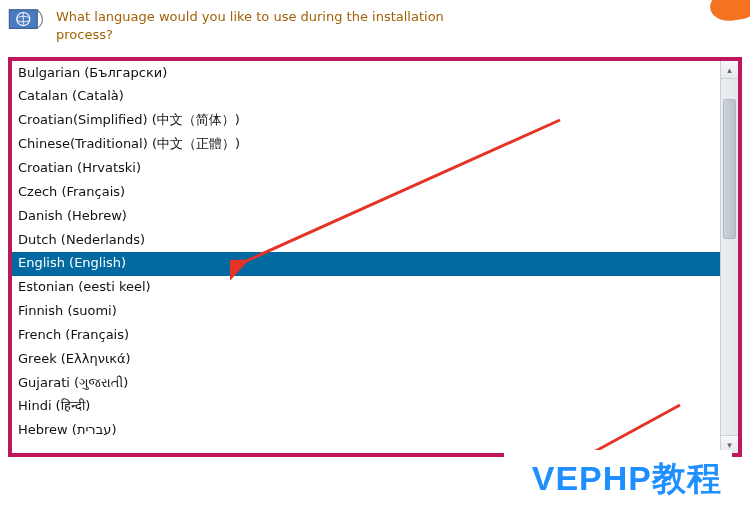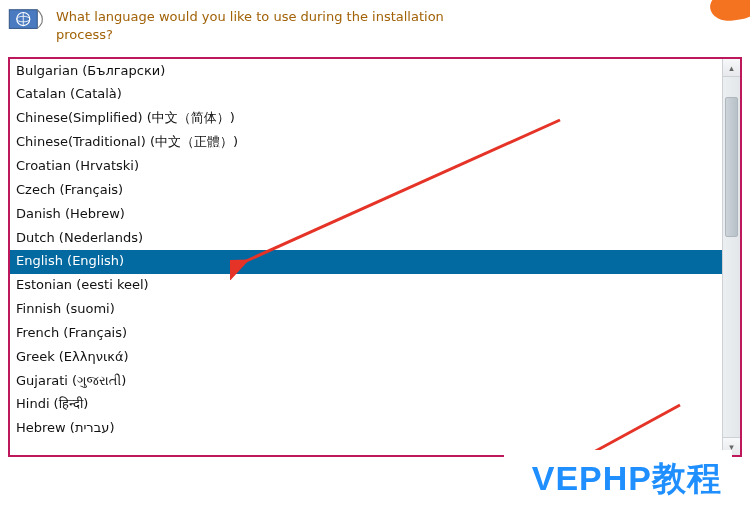--- a/index.html
+++ b/index.html
@@ -35,21 +35,21 @@
     flex: none;
   }
   .prompt {
     color: #a16207;
     line-height: 1.35;
     padding-top: 2px;
     max-width: 420px;
   }
   .listbox-wrapper {
     margin: 0 8px 0 8px;
-    border: 2px solid #be185d;
+    border: 4px solid #be185d;
     height: 400px;
     position: relative;
     background: #fff;
   }
   .listbox {
     position: absolute;
     inset: 0 18px 0 0;
     overflow: hidden;
   }
   .item {
@@ -127,21 +127,21 @@
       <path d="M31 4 Q38 10 36 18 Q34 22 31 24" fill="none" stroke="#7a7a7a" stroke-width="1.2"></path>
     </svg>
   </span>
   <div class="prompt">What language would you like to use during the installation process?</div>
 </div>
 
 <div class="listbox-wrapper">
   <div class="listbox" id="lang-list">
       <div class="item">Bulgarian (Български)</div>
       <div class="item">Catalan (Català)</div>
-      <div class="item">Chinese(Simplified) (中文（简体）)</div>
+      <div class="item">Croatian(Simplified) (中文（简体）)</div>
       <div class="item">Chinese(Traditional) (中文（正體）)</div>
       <div class="item">Croatian (Hrvatski)</div>
       <div class="item">Czech (Français)</div>
       <div class="item">Danish (Hebrew)</div>
       <div class="item">Dutch (Nederlands)</div>
       <div class="item selected">English (English)</div>
       <div class="item">Estonian (eesti keel)</div>
       <div class="item">Finnish (suomi)</div>
       <div class="item">French (Français)</div>
       <div class="item">Greek (Ελληνικά)</div>

